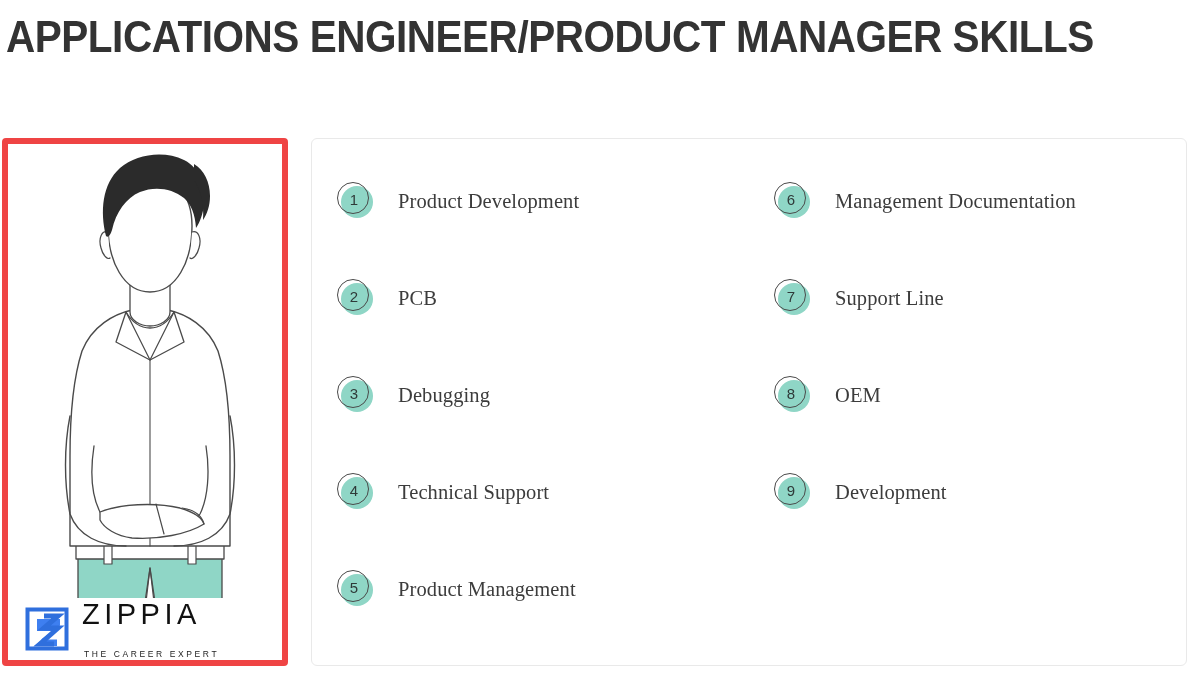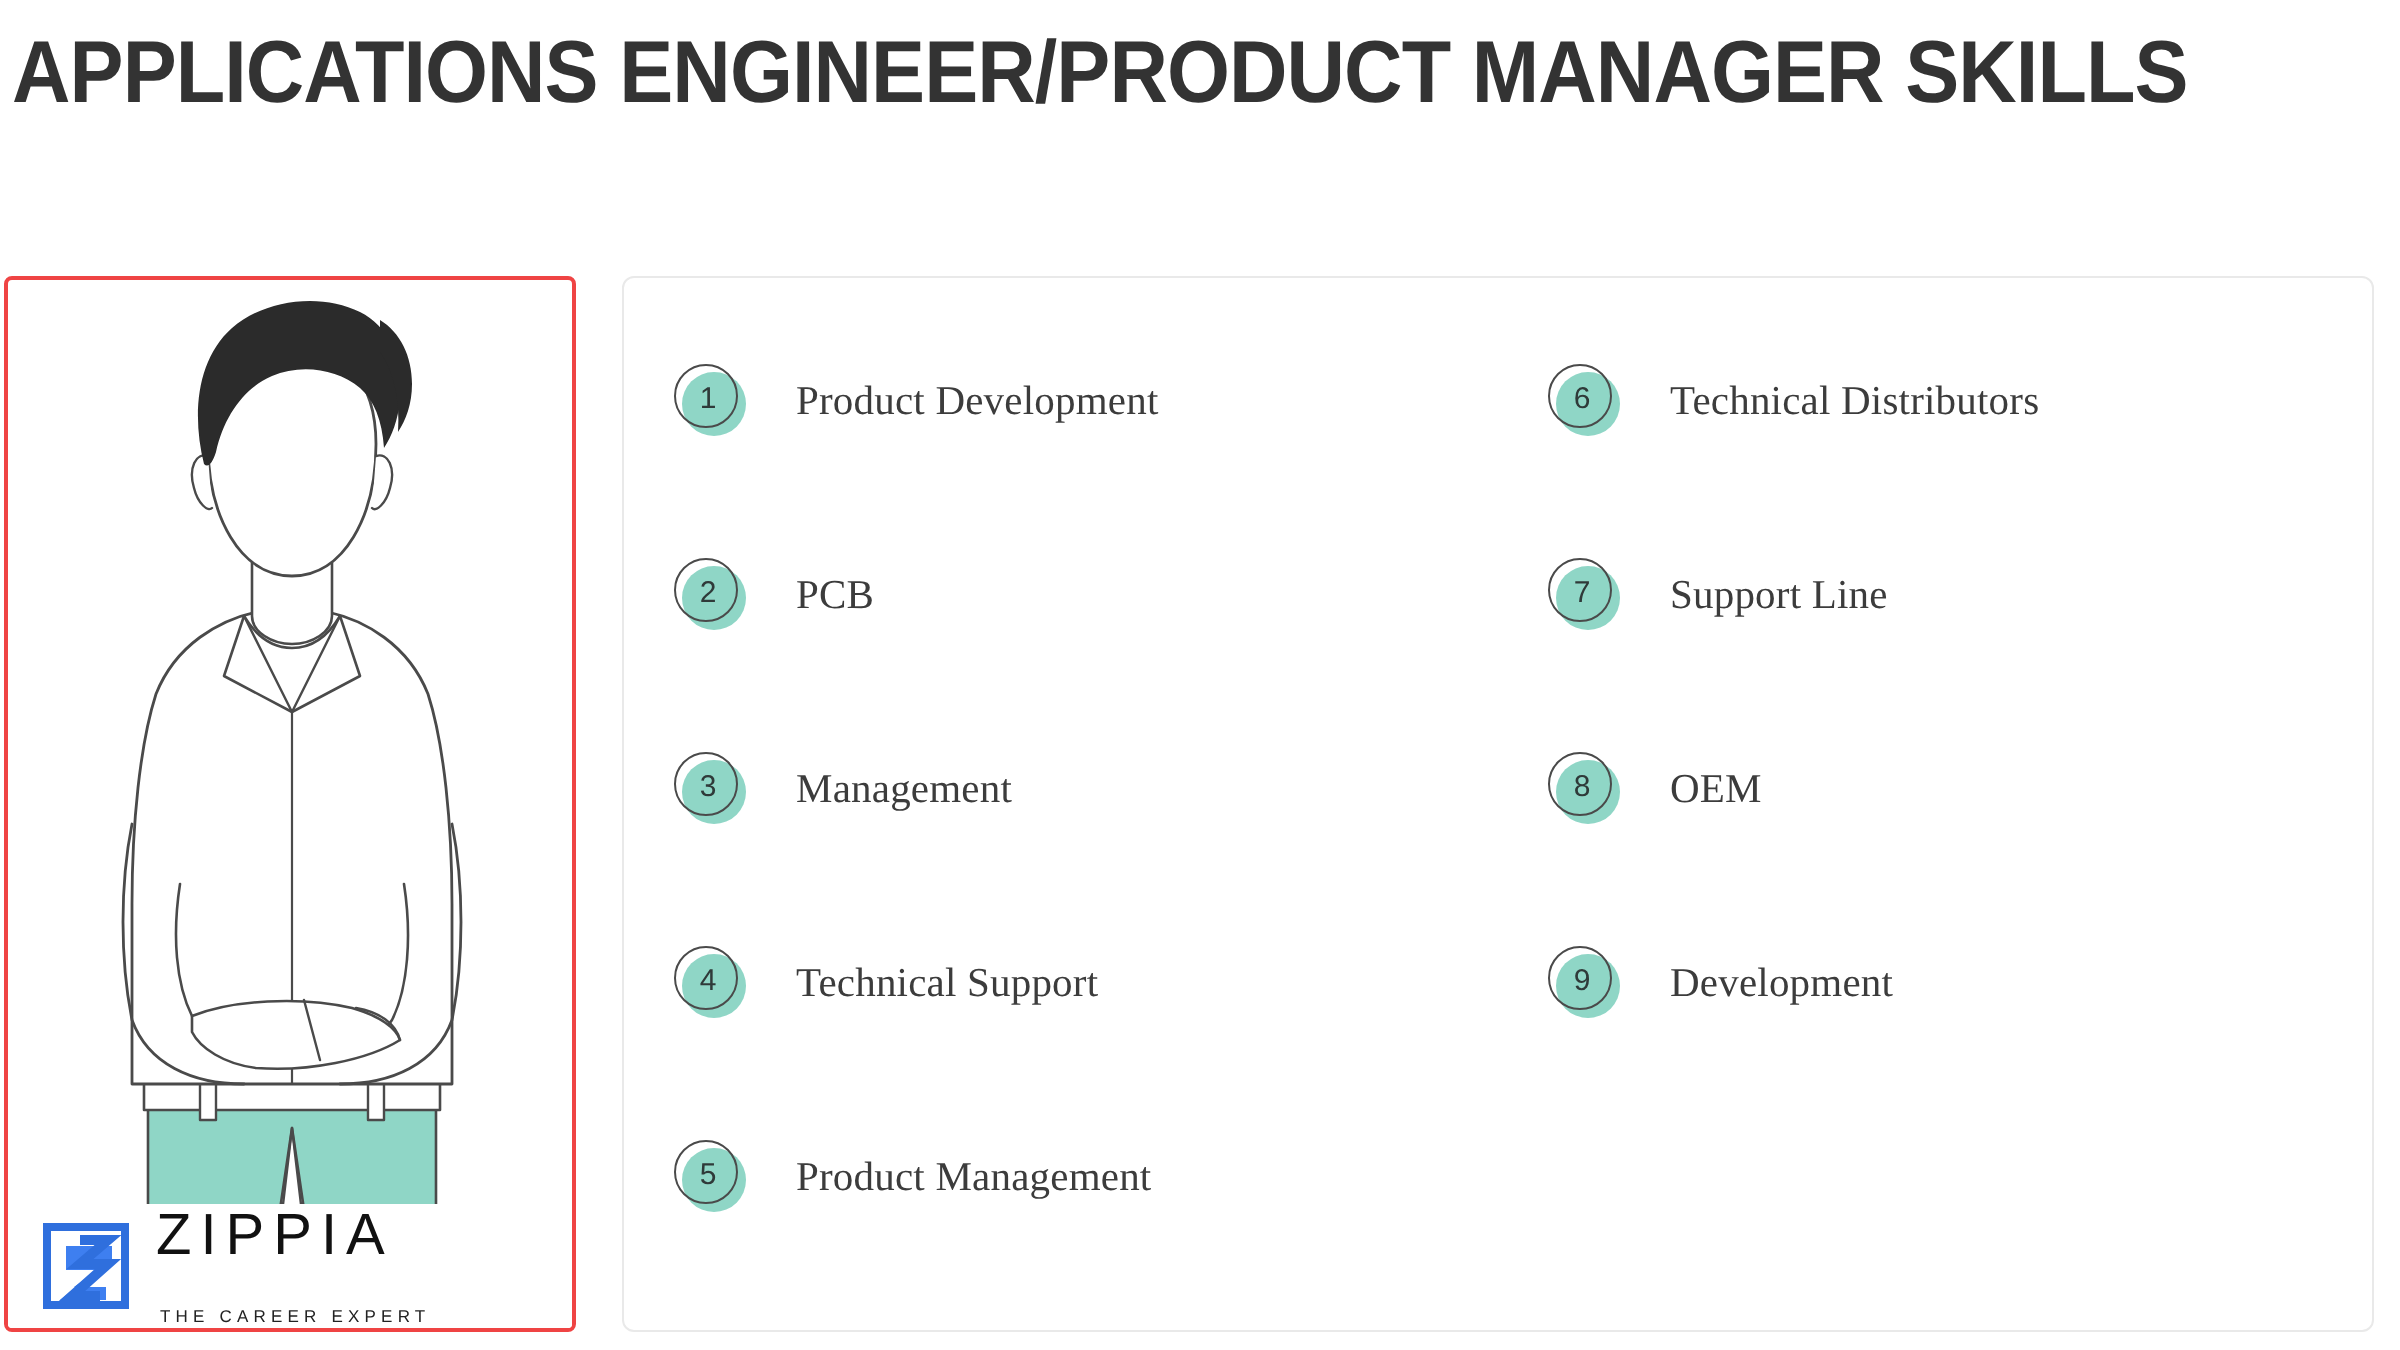--- a/index.html
+++ b/index.html
@@ -32,21 +32,21 @@
     transform-origin: left center;
   }
 
   
   .illus-panel {
     position: absolute;
     left: 2px;
     top: 138px;
     width: 286px;
     height: 528px;
-    border: 2px solid #ef4444;
+    border: 6px solid #ef4444;
     border-radius: 4px;
     background: #ffffff;
     box-sizing: border-box;
     overflow: hidden;
   }
   .illus-stage {
     position: absolute;
     left: 0;
     top: -28px;
     width: 284px;
@@ -264,21 +264,21 @@
         </span>
         <span class="skill-label">PCB</span>
       </div>
 
       <div class="skill-row">
         <span class="badge">
           <span class="badge-fill"></span>
           <span class="badge-ring"></span>
           <span class="badge-num">3</span>
         </span>
-        <span class="skill-label">Management</span>
+        <span class="skill-label">Debugging</span>
       </div>
 
       <div class="skill-row">
         <span class="badge">
           <span class="badge-fill"></span>
           <span class="badge-ring"></span>
           <span class="badge-num">4</span>
         </span>
         <span class="skill-label">Technical Support</span>
       </div>
@@ -294,21 +294,21 @@
     </div>
 
     <div class="skills-col">
 
       <div class="skill-row">
         <span class="badge">
           <span class="badge-fill"></span>
           <span class="badge-ring"></span>
           <span class="badge-num">6</span>
         </span>
-        <span class="skill-label">Technical Distributors</span>
+        <span class="skill-label">Management Documentation</span>
       </div>
 
       <div class="skill-row">
         <span class="badge">
           <span class="badge-fill"></span>
           <span class="badge-ring"></span>
           <span class="badge-num">7</span>
         </span>
         <span class="skill-label">Support Line</span>
       </div>

